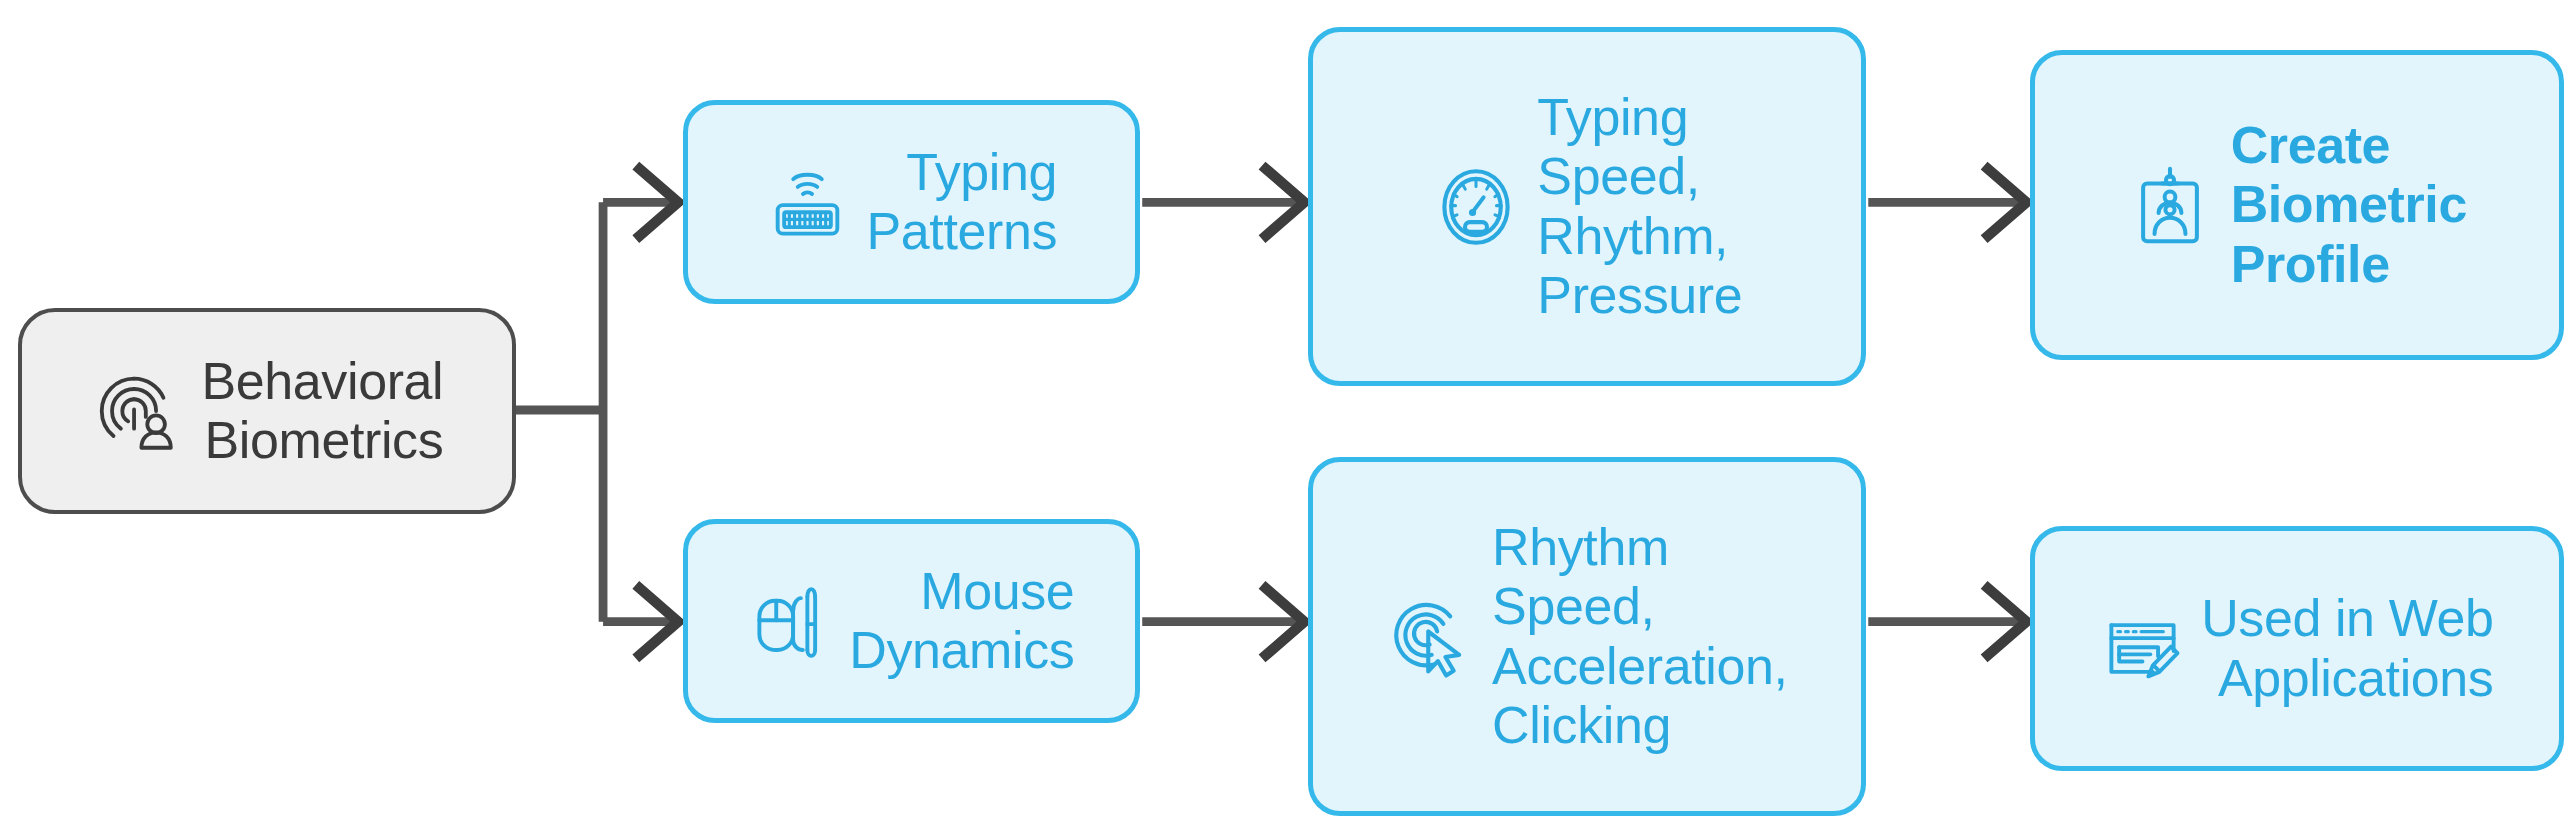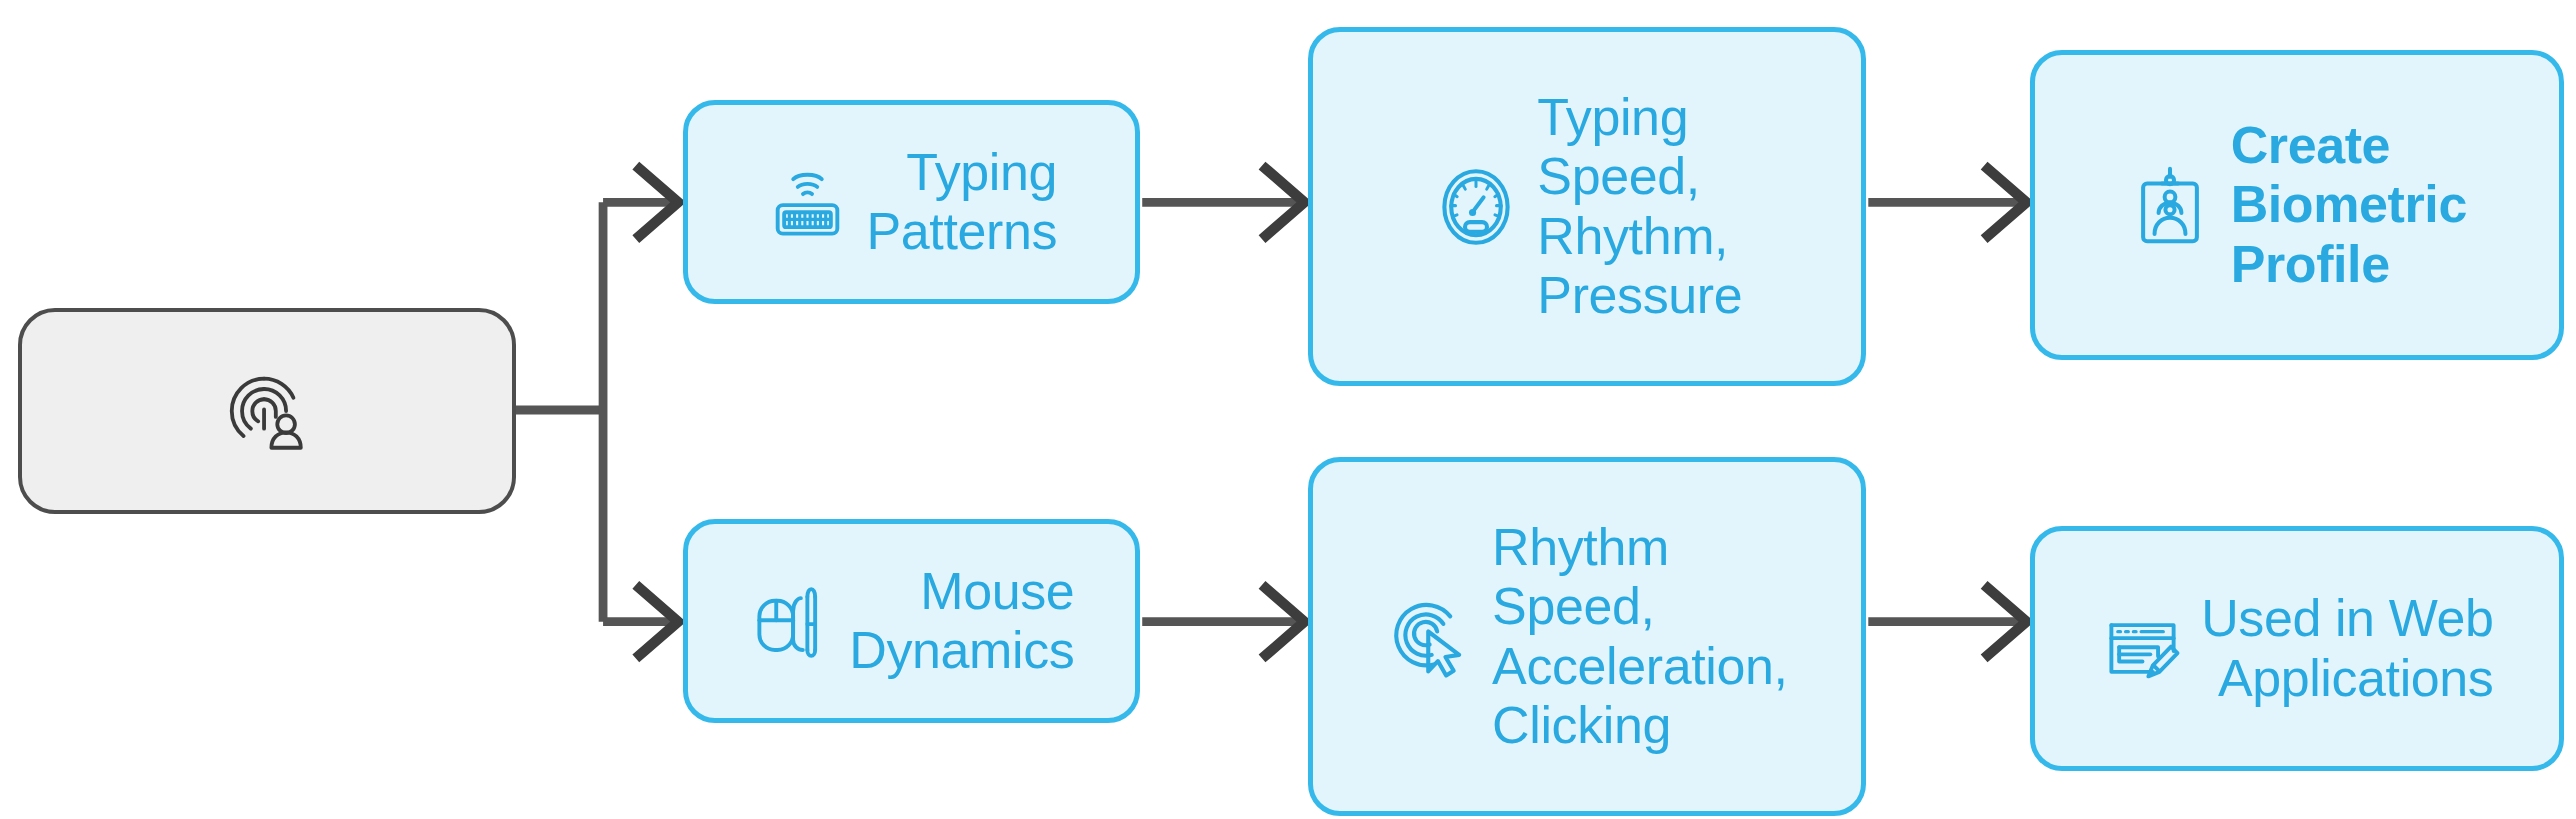--- a/index.html
+++ b/index.html
@@ -123,20 +123,22 @@
         <path d="M30 17 A15 15 0 0 0 15 32 A15 15 0 0 0 21 44"></path>
         <path d="M30 24 A8 8 0 0 0 22 32 A8 8 0 0 0 26 39"></path>
         <path d="M30 24 A8 8 0 0 1 38 32 L38 36"></path>
         <path d="M30 17 A15 15 0 0 1 45 32"></path>
         <path d="M30 10 A22 22 0 0 1 50 23"></path>
         <path d="M30 31 L30 44"></path>
         <circle cx="45" cy="41" r="6"></circle>
         <path d="M35 57 C35 50.5 39.5 46.5 45 46.5 C50.5 46.5 55 50.5 55 57 Z"></path>
       </svg>
     </span>
+    <span class="node-label">Behavioral
+Biometrics</span>
   </div>
 
   <div class="node node-blue" id="node-typing">
     <span class="node-icon">
       <svg width="83" height="83" viewBox="0 0 64 64" fill="none" stroke="#2aa9e0" stroke-width="3" stroke-linecap="round" stroke-linejoin="round">
         <path d="M21 14 C25.5 9.5 38.5 9.5 43 14"></path>
         <path d="M24.5 20 C28 16.8 36 16.8 39.5 20"></path>
         <path d="M28.5 25.5 C30.5 23.8 33.5 23.8 35.5 25.5"></path>
         <rect x="9" y="34" width="46" height="22" rx="4"></rect>
         <rect x="14" y="39.5" width="36" height="11.5" rx="1.5"></rect>

